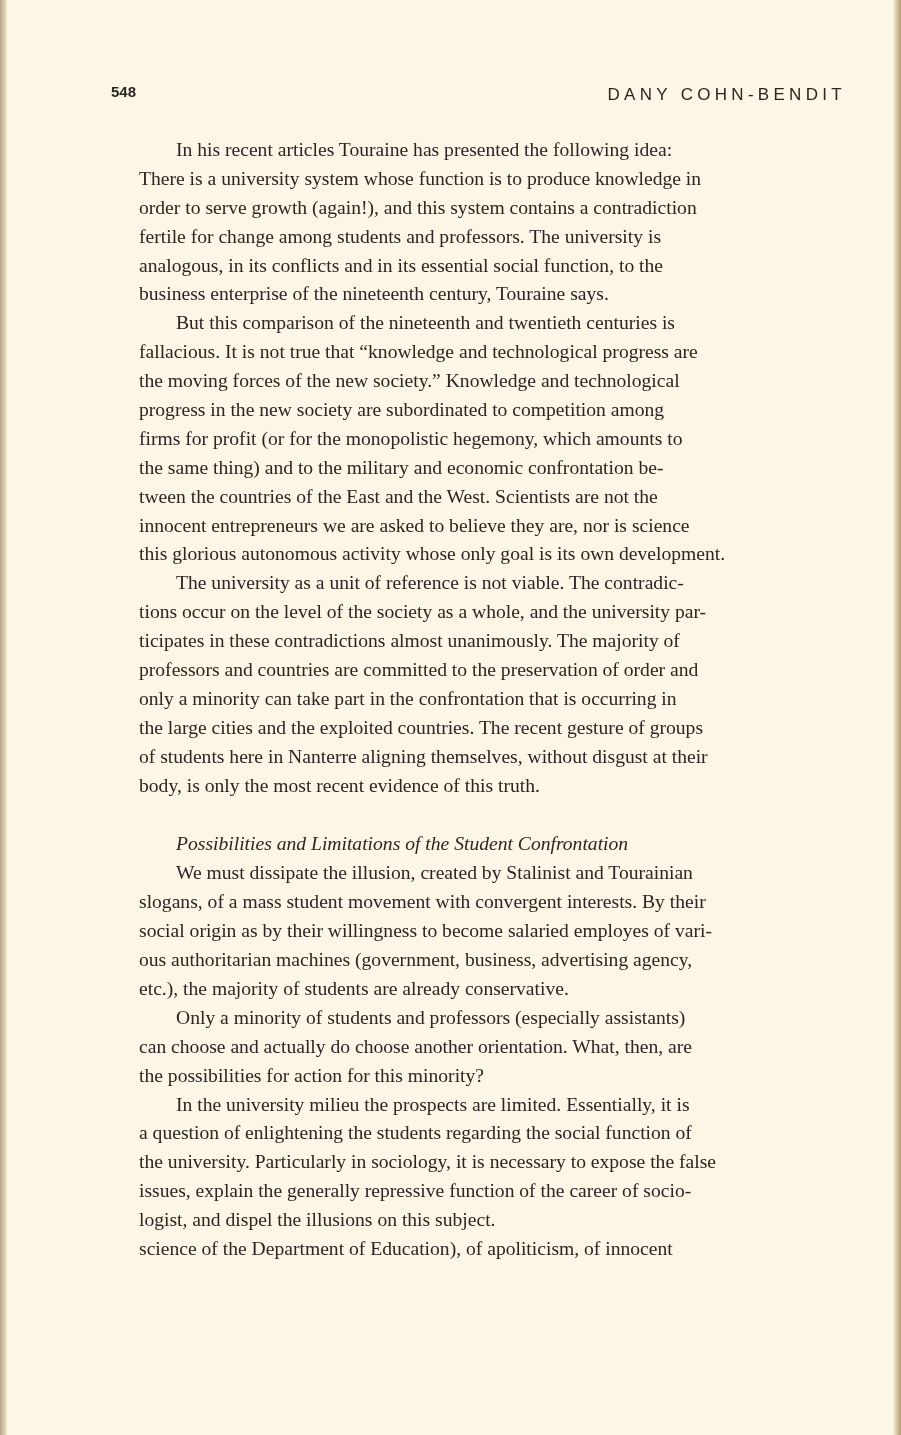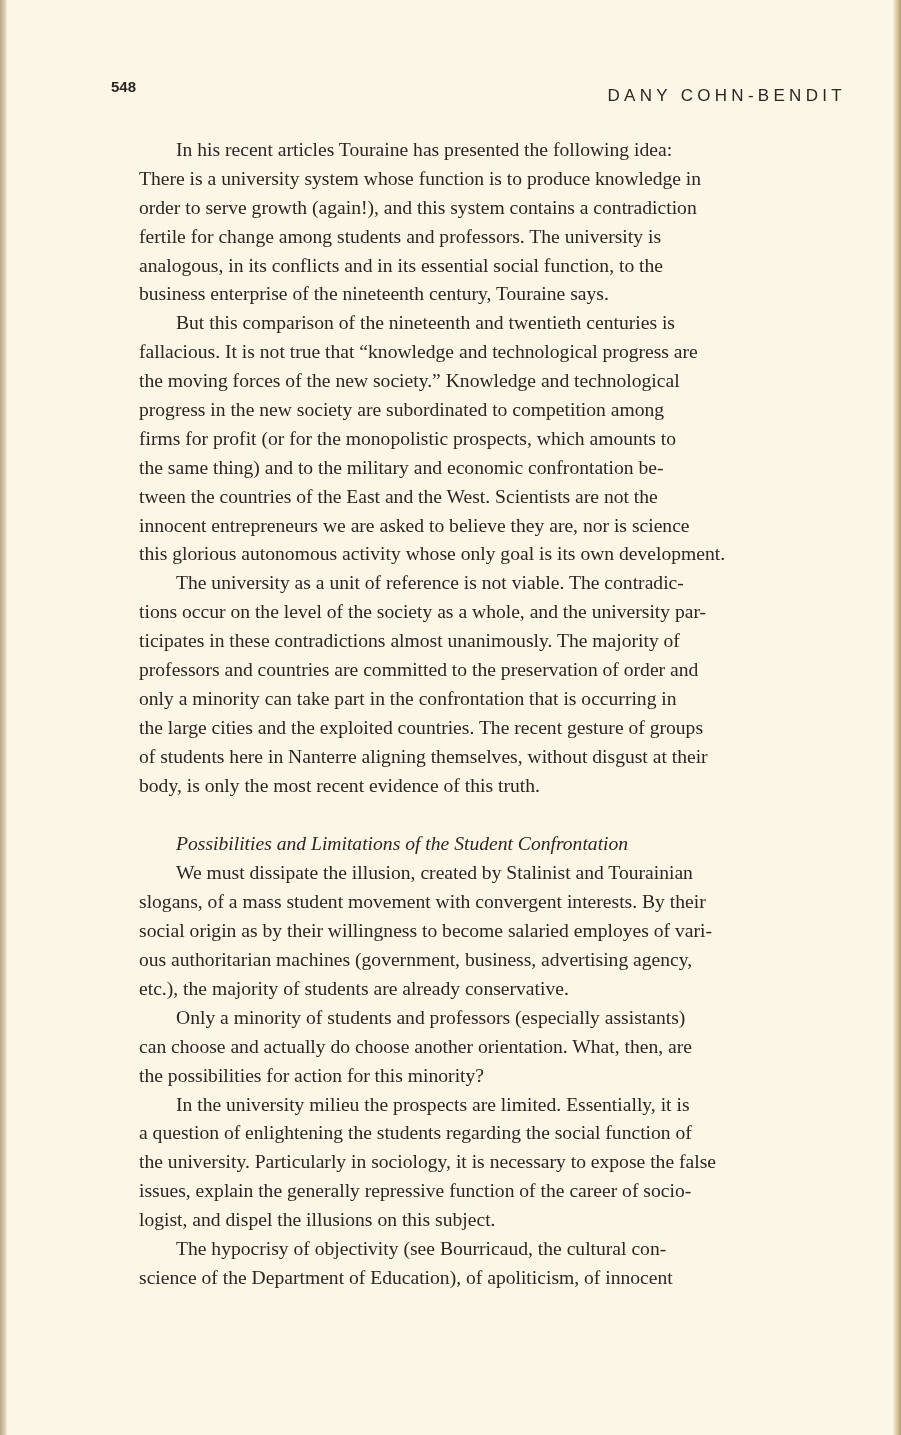--- a/index.html
+++ b/index.html
@@ -15,21 +15,21 @@
     background: linear-gradient(to right, #b8a68a, #d8c8a8 60%, #f3ead4);
   }
   .right-edge {
     position: absolute; right: 0; top: 0; width: 8px; height: 1435px;
     background: linear-gradient(to right, #f6eedb, #d9c7a3 50%, #b59c72);
   }
   .page {
     position: absolute; left: 111px; top: 78px; width: 735px;
   }
   .running-head {
-    display: flex; justify-content: space-between; align-items: flex-start;
+    display: flex; justify-content: space-between; align-items: center;
     font-family: "Liberation Sans", "DejaVu Sans", sans-serif;
     height: 26px;
   }
   .page-number { font-size: 15px; font-weight: bold; letter-spacing: 0; }
   .running-title { font-size: 17px; letter-spacing: 4.3px; font-weight: 500; margin-top: 8px; }
   .body { margin-top: 32px; font-size: 19.6px; line-height: 28.9px; margin-left: 28px; }
   .line { display: block; text-align: justify; text-align-last: justify; white-space: nowrap; height: 28.9px; }
   .line.last { text-align-last: left; }
   .line.indent { padding-left: 37px; }
   .line::after { content: ""; display: inline-block; width: 100%; }
@@ -58,21 +58,21 @@
       <span class="line">fertile for change among students and professors. The university is</span>
       <span class="line">analogous, in its conflicts and in its essential social function, to the</span>
       <span class="line last">business enterprise of the nineteenth century, Touraine says.</span>
     </div>
 
     <div>
       <span class="line indent">But this comparison of the nineteenth and twentieth centuries is</span>
       <span class="line">fallacious. It is not true that “knowledge and technological progress are</span>
       <span class="line">the moving forces of the new society.” Knowledge and technological</span>
       <span class="line">progress in the new society are subordinated to competition among</span>
-      <span class="line">firms for profit (or for the monopolistic prospects, which amounts to</span>
+      <span class="line">firms for profit (or for the monopolistic hegemony, which amounts to</span>
       <span class="line">the same thing) and to the military and economic confrontation be-</span>
       <span class="line">tween the countries of the East and the West. Scientists are not the</span>
       <span class="line">innocent entrepreneurs we are asked to believe they are, nor is science</span>
       <span class="line last">this glorious autonomous activity whose only goal is its own development.</span>
     </div>
 
     <div>
       <span class="line indent">The university as a unit of reference is not viable. The contradic-</span>
       <span class="line">tions occur on the level of the society as a whole, and the university par-</span>
       <span class="line">ticipates in these contradictions almost unanimously. The majority of</span>
@@ -103,17 +103,16 @@
 
     <div>
       <span class="line indent">In the university milieu the prospects are limited. Essentially, it is</span>
       <span class="line">a question of enlightening the students regarding the social function of</span>
       <span class="line">the university. Particularly in sociology, it is necessary to expose the false</span>
       <span class="line">issues, explain the generally repressive function of the career of socio-</span>
       <span class="line last">logist, and dispel the illusions on this subject.</span>
     </div>
 
     <div>
-      <span class="line indent">The hypocrisy of objectivity (see Bourricaud, the cultural con-</span>
       <span class="line">science of the Department of Education), of apoliticism, of innocent</span>
     </div>
   </div>
 </div>
 
 </body></html>

